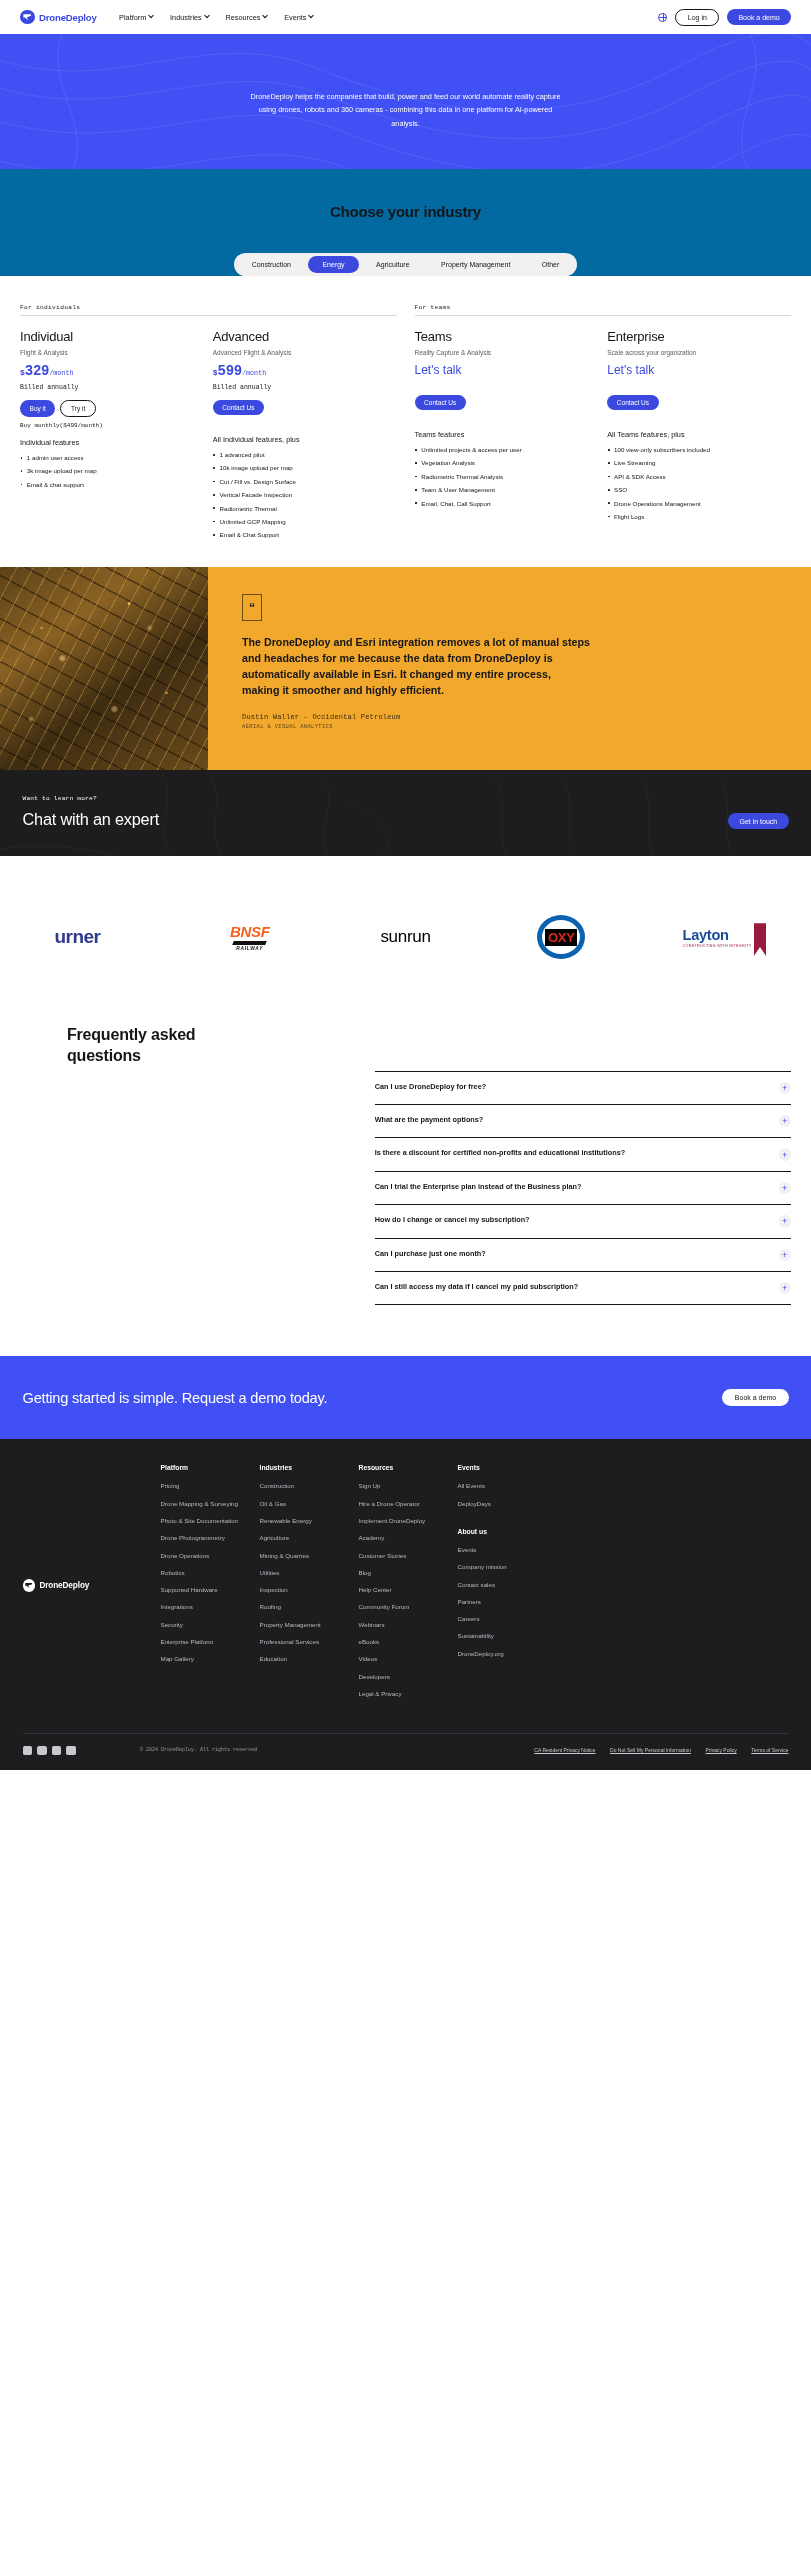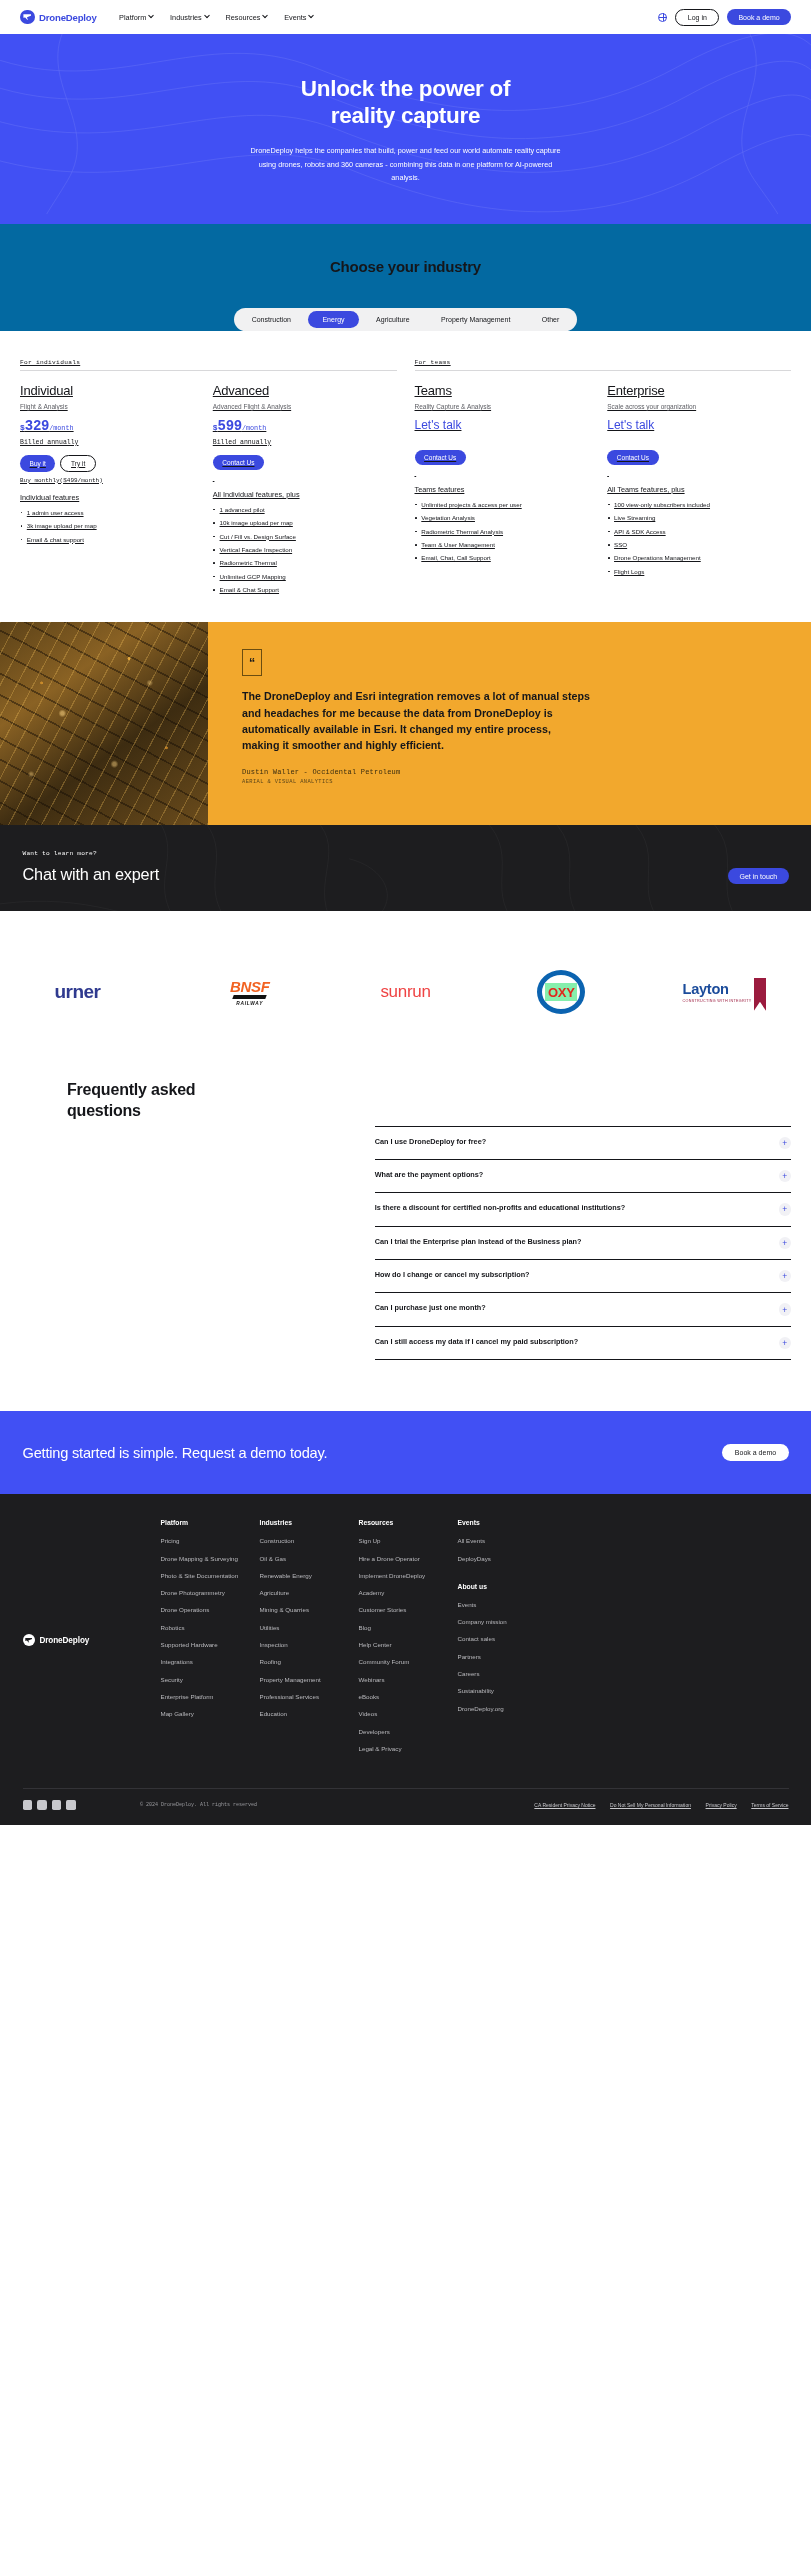--- a/index.html
+++ b/index.html
@@ -59,21 +59,21 @@
   .industry { padding:34px 0 0; text-align:center; background:#0369a1; }
   .industry h2 { font-size:15px; font-weight:700; letter-spacing:-0.2px; }
   .tabs {
     margin:33px auto 0; background:#f1f1f2; border-radius:563px;
     display:inline-flex; align-items:center; padding:2.8px; gap:2.3px;
   }
   .tab { font-size:7px; padding:5px 14.6px; border-radius:563px; cursor:pointer; color:#15161a; white-space:nowrap; }
   .tab.active { background:#3B49DF; color:#fff; }
 
   
-  .pricing { display:flex; padding:28px 20px 22.5px; gap:9px;text-decoration:underline; }
+  .pricing { display:flex; padding:28px 20px 22.5px; gap:9px; }
   .group { flex:1; }
   .group + .group { margin-left:9px; }
   .group-label {
     font-size:6.2px; letter-spacing:0.3px; padding-bottom:4.5px;
     border-bottom:0.6px solid #d8d8da; margin-bottom:12.4px;
   }
   .group-cards { display:flex; gap:9px; }
   .card { flex:1; min-width:0; }
   .card h3 { font-size:13px; font-weight:400; letter-spacing:-0.2px; margin-bottom:5px; }
   .card .sub { font-size:6.5px; color:#5b5c62; margin-bottom:7.3px; }
@@ -148,24 +148,24 @@
     font-size:12.4px; font-weight:400; line-height:1.4; letter-spacing:-0.1px;
     padding-left:68px; max-width:293px;
   }
   .logos { display:flex; align-items:center; justify-content:space-between; padding:29px 16px 0; }
   .logo { flex:1; display:flex; align-items:center; justify-content:center; }
   .logo-turner{font-size:19px;font-weight:700;color:#2f3a8f;letter-spacing:-0.6px;margin-left:-33px;}
   .logo-bnsf{text-align:center;}
   .logo-bnsf .b1{font-size:15px;font-weight:800;font-style:italic;color:#F26322;letter-spacing:-0.3px;}
   .logo-bnsf .bar{height:4px;background:#111;transform:skewX(-20deg);margin:0.6px 3.4px 1.7px;}
   .logo-bnsf .b2{font-size:4.8px;font-weight:700;font-style:italic;color:#111;letter-spacing:0.8px;}
-  .logo-sunrun{font-size:17px;font-weight:500;color:#ef4444;letter-spacing:-0.3px;}
+  .logo-sunrun{font-size:17px;font-weight:500;color:#000000;letter-spacing:-0.3px;}
   .logo-oxy{position:relative;width:48px;height:44px;display:flex;align-items:center;justify-content:center;}
   .logo-oxy .ring{position:absolute;inset:0;border:5px solid #0B63B0;border-radius:50%;}
-  .logo-oxy .txt{position:relative;font-size:13px;font-weight:800;color:#E1261C;background:#86efac;padding:1.1px 2.8px;z-index:2;letter-spacing:-0.3px;}
+  .logo-oxy .txt{position:relative;font-size:13px;font-weight:800;color:#E1261C;background:#000000;padding:1.1px 2.8px;z-index:2;letter-spacing:-0.3px;}
   .logo-layton{position:relative;text-align:left;}
   .logo-layton .l1{font-size:14.6px;font-weight:700;color:#1B4C9B;letter-spacing:-0.3px;}
   .logo-layton .l2{font-size:3.7px;color:#9B1B3E;letter-spacing:0.3px;margin-top:1.1px;}
   .logo-layton .flag{position:absolute;right:-14.6px;top:-3.4px;width:12.4px;height:33px;background:#9B1B3E;clip-path:polygon(0 0,100% 0,100% 100%,50% 72%,0 100%);}
 
   
   .faq { padding:42px 20px 51px; display:flex; background:#fff; }
   .faq-left { width:46%; }
   .faq-left h2 { font-size:16px; font-weight:700; line-height:1.32; letter-spacing:-0.2px; padding-left:47px; }
   .faq-right { width:54%; padding-top:47px; }
@@ -248,24 +248,20 @@
   <svg class="hero-lines" viewBox="0 0 1440 320" preserveAspectRatio="none">
     <g fill="none" stroke="#ffffff" stroke-width="1">
       <path d="M-20 40 C 200 120, 360 -20, 560 60 S 980 180, 1200 60 S 1460 20, 1470 90"></path>
       <path d="M-20 90 C 220 170, 380 30, 580 110 S 1000 230, 1220 110 S 1460 70, 1470 140"></path>
       <path d="M-20 150 C 240 230, 400 90, 600 170 S 1020 290, 1240 170 S 1460 130, 1470 200"></path>
       <path d="M-20 220 C 260 300, 420 160, 620 240 S 1040 360, 1260 240 S 1460 200, 1470 270"></path>
       <path d="M120 -20 C 60 80, 180 160, 120 260 S 60 330, 140 360"></path>
       <path d="M1320 -20 C 1390 80, 1270 160, 1340 260 S 1400 330, 1310 360"></path>
     </g>
   </svg>
-  <h1>
-    <span>Unlock the power of</span><br>
-    <span>reality capture</span>
-  </h1>
   <p>DroneDeploy helps the companies that build, power and feed our world automate reality capture using drones, robots and 360 cameras - combining this data in one platform for AI-powered analysis.</p>
 </div>
 
 <div class="industry">
   <h2>Choose your industry</h2>
   <div class="tabs">
     <div class="tab">Construction</div>
     <div class="tab active">Energy</div>
     <div class="tab">Agriculture</div>
     <div class="tab">Property Management</div>

